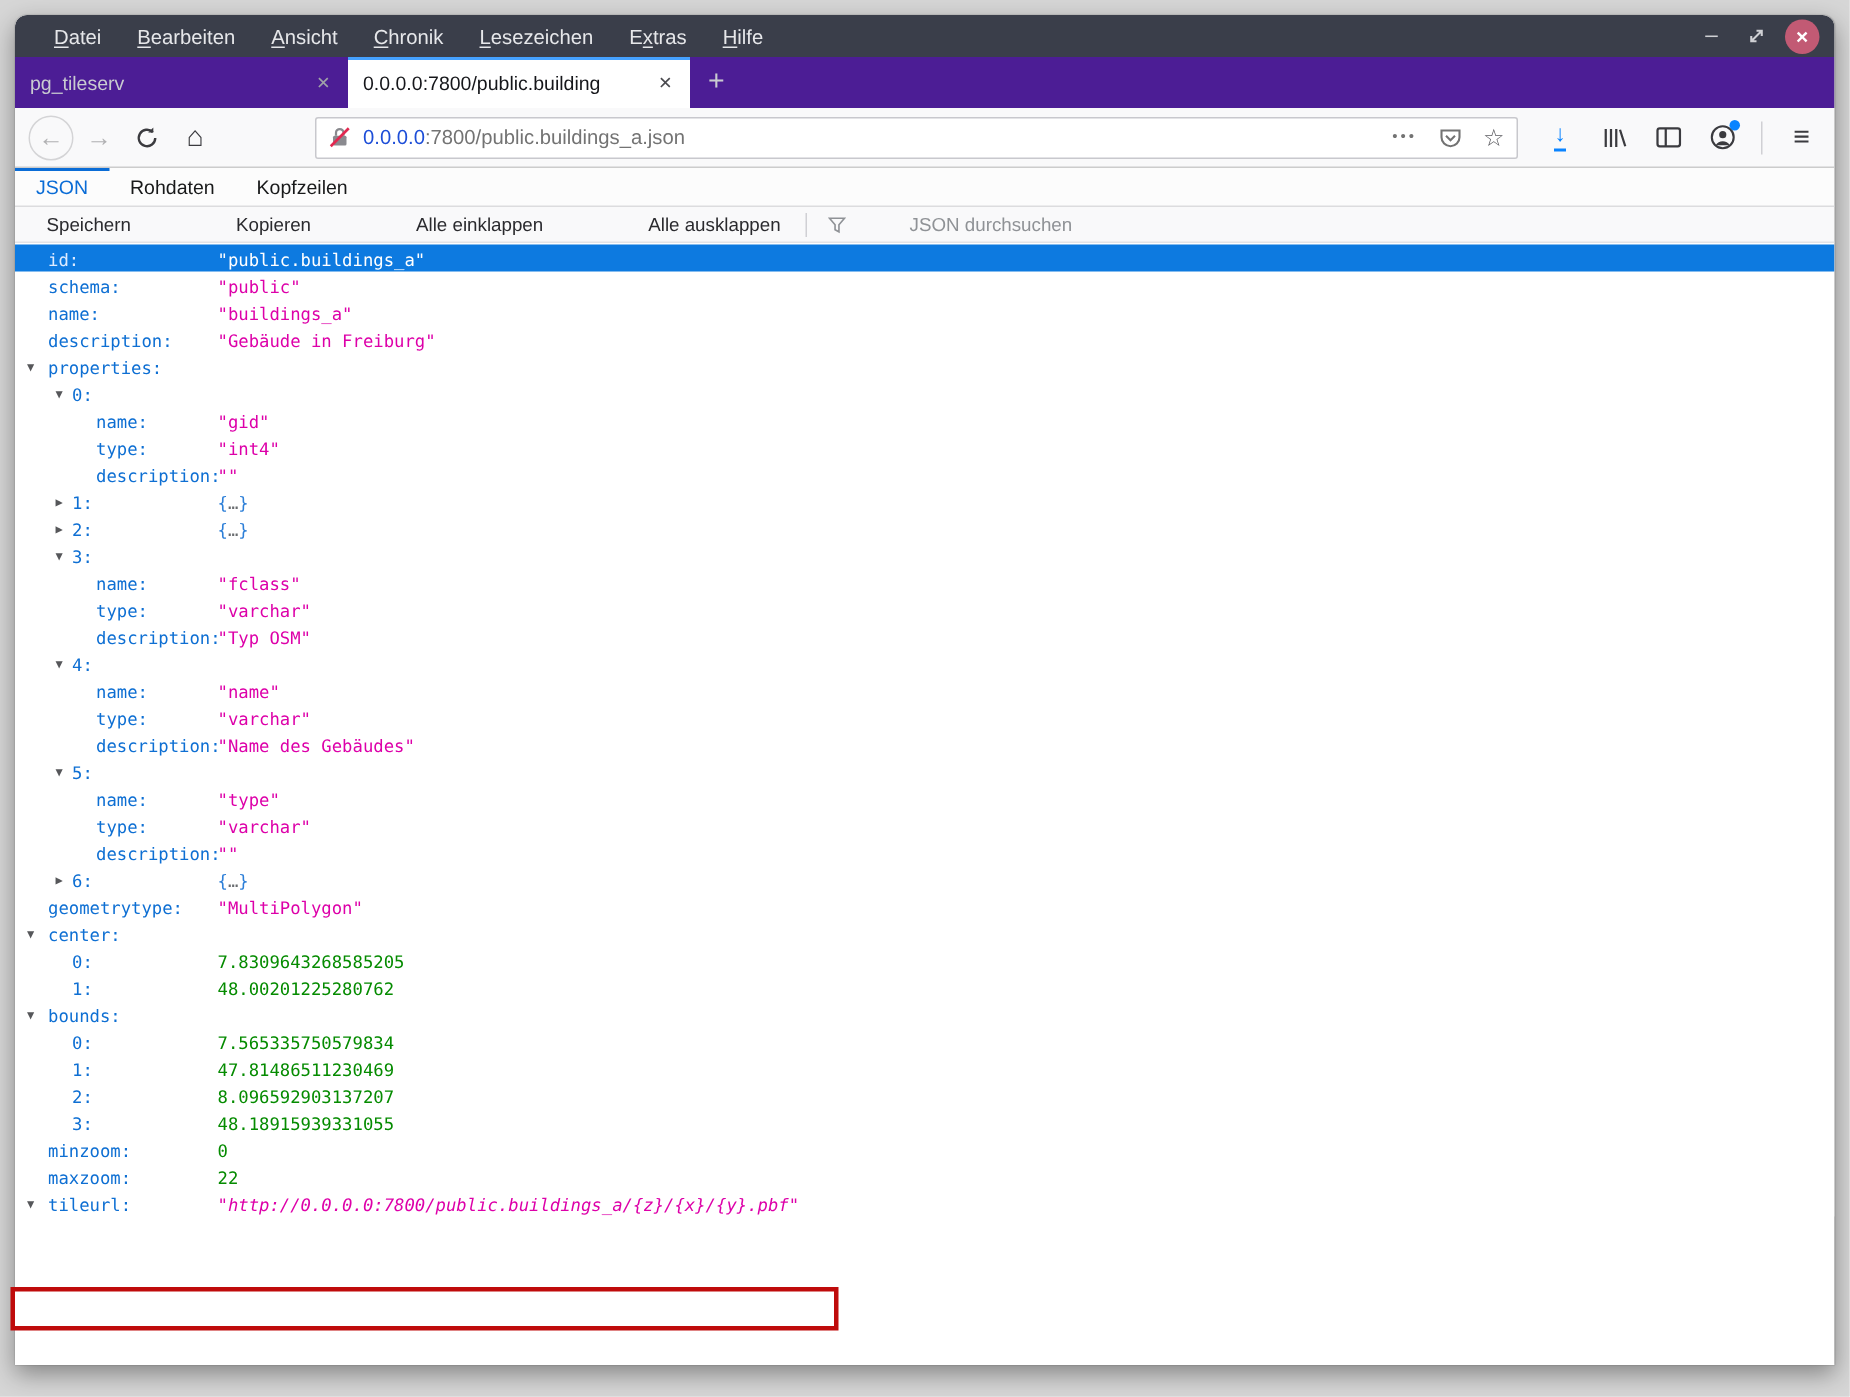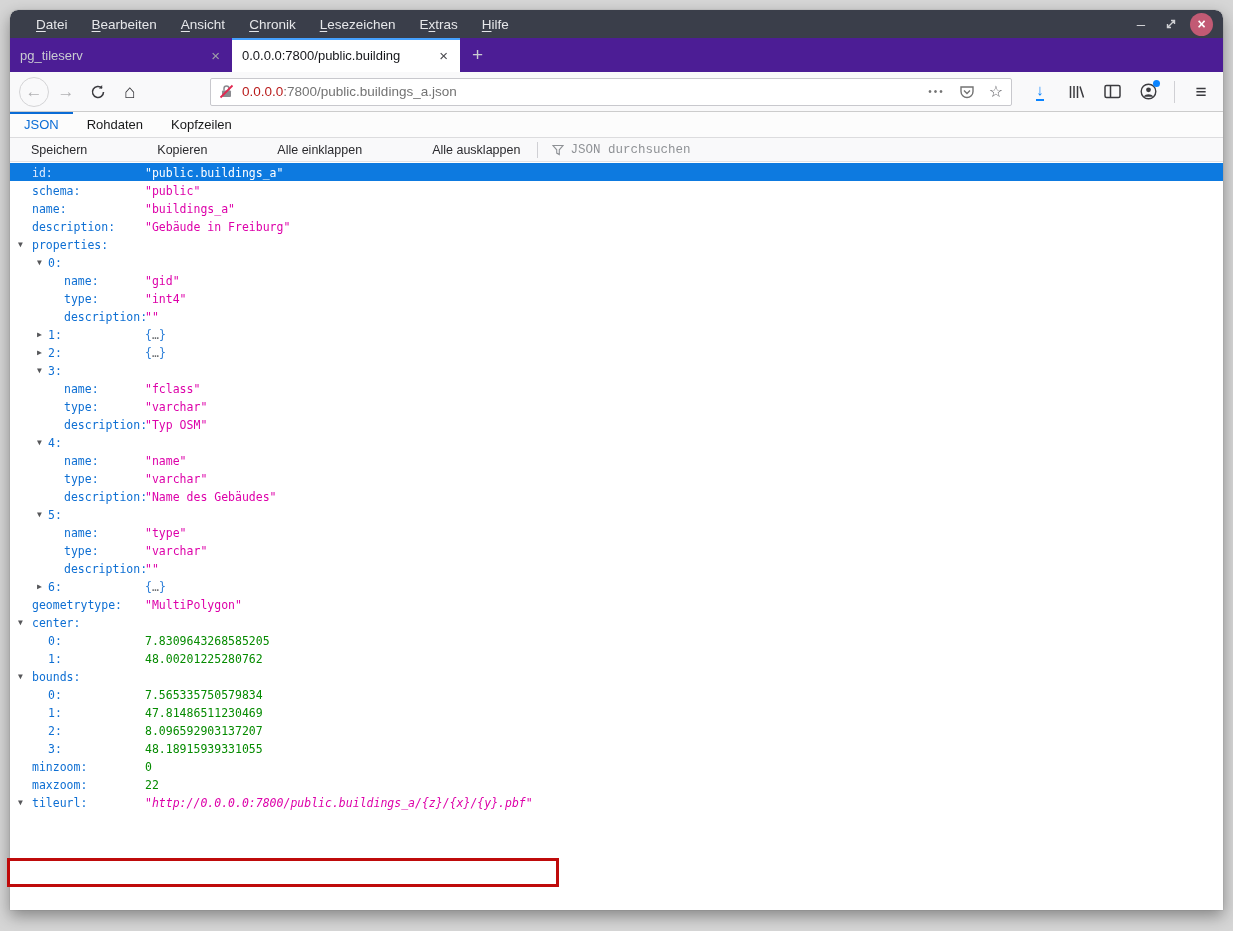--- a/index.html
+++ b/index.html
@@ -39,21 +39,21 @@
   
   .navbar { height:40px; background:#f9f9fa; border-bottom:1px solid #cccccc;
     display:flex; align-items:center; padding:0 8px; }
   .nav-btn { width:30px; height:30px; display:flex; align-items:center; justify-content:center;
     color:#3b3b3f; font-size:17px; margin:0 1px; }
   .nav-back { border:1px solid #d4d4d6; border-radius:50%; color:#b1b1b3; background:#f9f9fa; }
   .nav-fwd { color:#b1b1b3; }
   .urlbar { flex:1; height:28px; margin:0 6px 0 64px; background:#fff; border:1px solid #c8c8cd;
     border-radius:2px; display:flex; align-items:center; padding:0 8px; max-width:810px; }
   .url-text { flex:1; font-size:13.5px; white-space:nowrap; overflow:hidden; margin-left:8px; }
-  .url-domain { color:#b91c1c; }
+  .url-domain { color:#1d4ed8; }
   .url-rest { color:#737373; }
   .url-icons { display:flex; align-items:center; gap:14px; color:#737373; }
   .dots { font-size:10px; letter-spacing:2px; color:#737373; }
   .star { font-size:16px; color:#5a5a5f; }
   .right-icons { display:flex; align-items:center; gap:8px; margin-left:8px; }
   .ric { width:28px; height:28px; display:flex; align-items:center; justify-content:center; position:relative; }
   .dl-icon { color:#0a84ff; font-size:15px; font-weight:bold; border-bottom:2px solid #0a84ff;
     line-height:14px; height:18px; }
   .acct-badge { position:absolute; top:2px; right:2px; width:7px; height:7px; border-radius:50%;
     background:#0a84ff; }
@@ -68,21 +68,21 @@
   .vtab.active { color:#0a6cd6; }
   .vtab.active::before { content:""; position:absolute; left:0; top:0; right:0; height:2px; background:#0a6cd6; }
 
   
   .vtoolbar { height:24px; background:#f9f9fa; border-bottom:1px solid #e3e3e6;
     display:flex; align-items:center; padding-left:10px; font-size:12.5px; color:#2a2a2e; }
   .tool-btn { padding:0 11px; height:100%; display:flex; align-items:center; }
   .tool-sep { width:1px; height:16px; background:#d0d0d4; margin:0 6px; }
   .funnel { margin:0 6px 0 8px; display:flex; align-items:center; }
   .search-input { border:none; outline:none; background:transparent; font-size:12.5px;
-    color:#a21caf; width:180px; font-family:Liberation Mono, monospace; }
+    color:#a21caf; width:180px; font-family:Liberation Sans, sans-serif;margin-left:36px; }
   .search-input::placeholder { color:#8f9296; }
 
   
   .tree { background:#fff; padding-top:1px; font-family:"DejaVu Sans Mono", monospace;
     font-size:11.5px; position:relative; }
   .row { height:18px; line-height:20px; position:relative; white-space:nowrap; }
   .row.sel { background:#0d7ae0; }
   .twisty { position:absolute; top:0; font-size:8px; color:#56575a; line-height:20px; }
   .tw0 { left:8px; } .tw1 { left:27px; }
   .key { color:#0e6fd3; }

